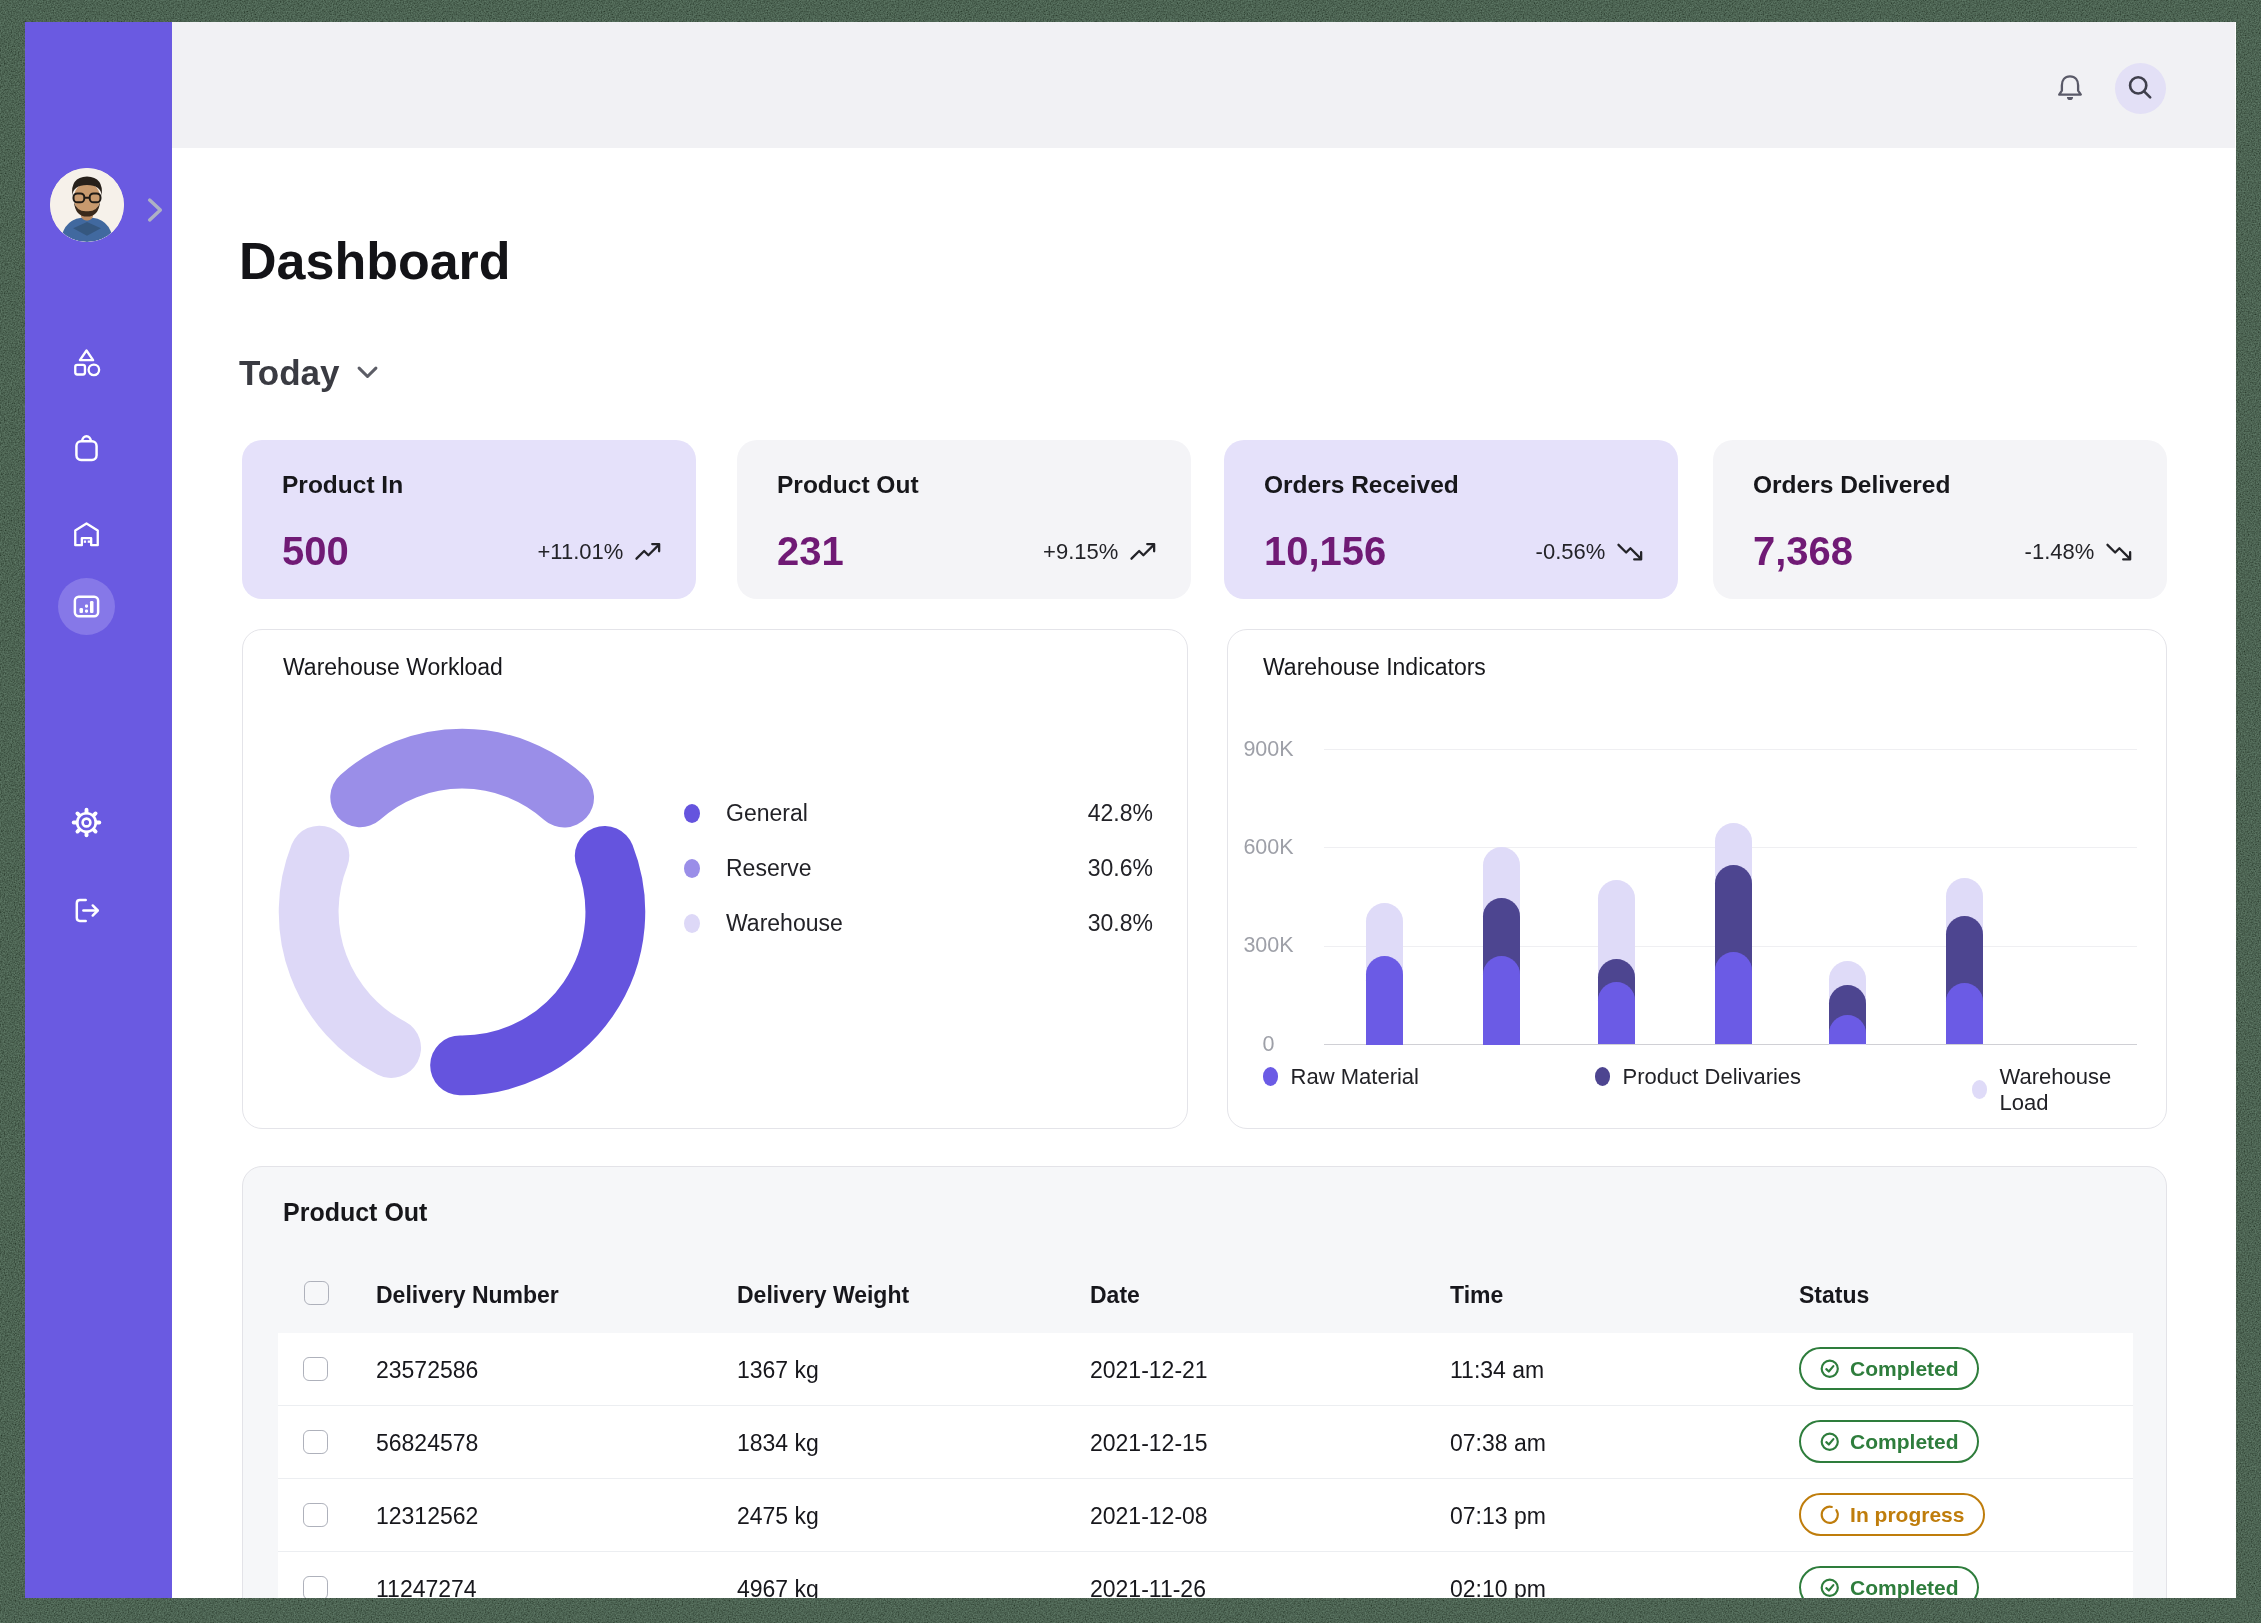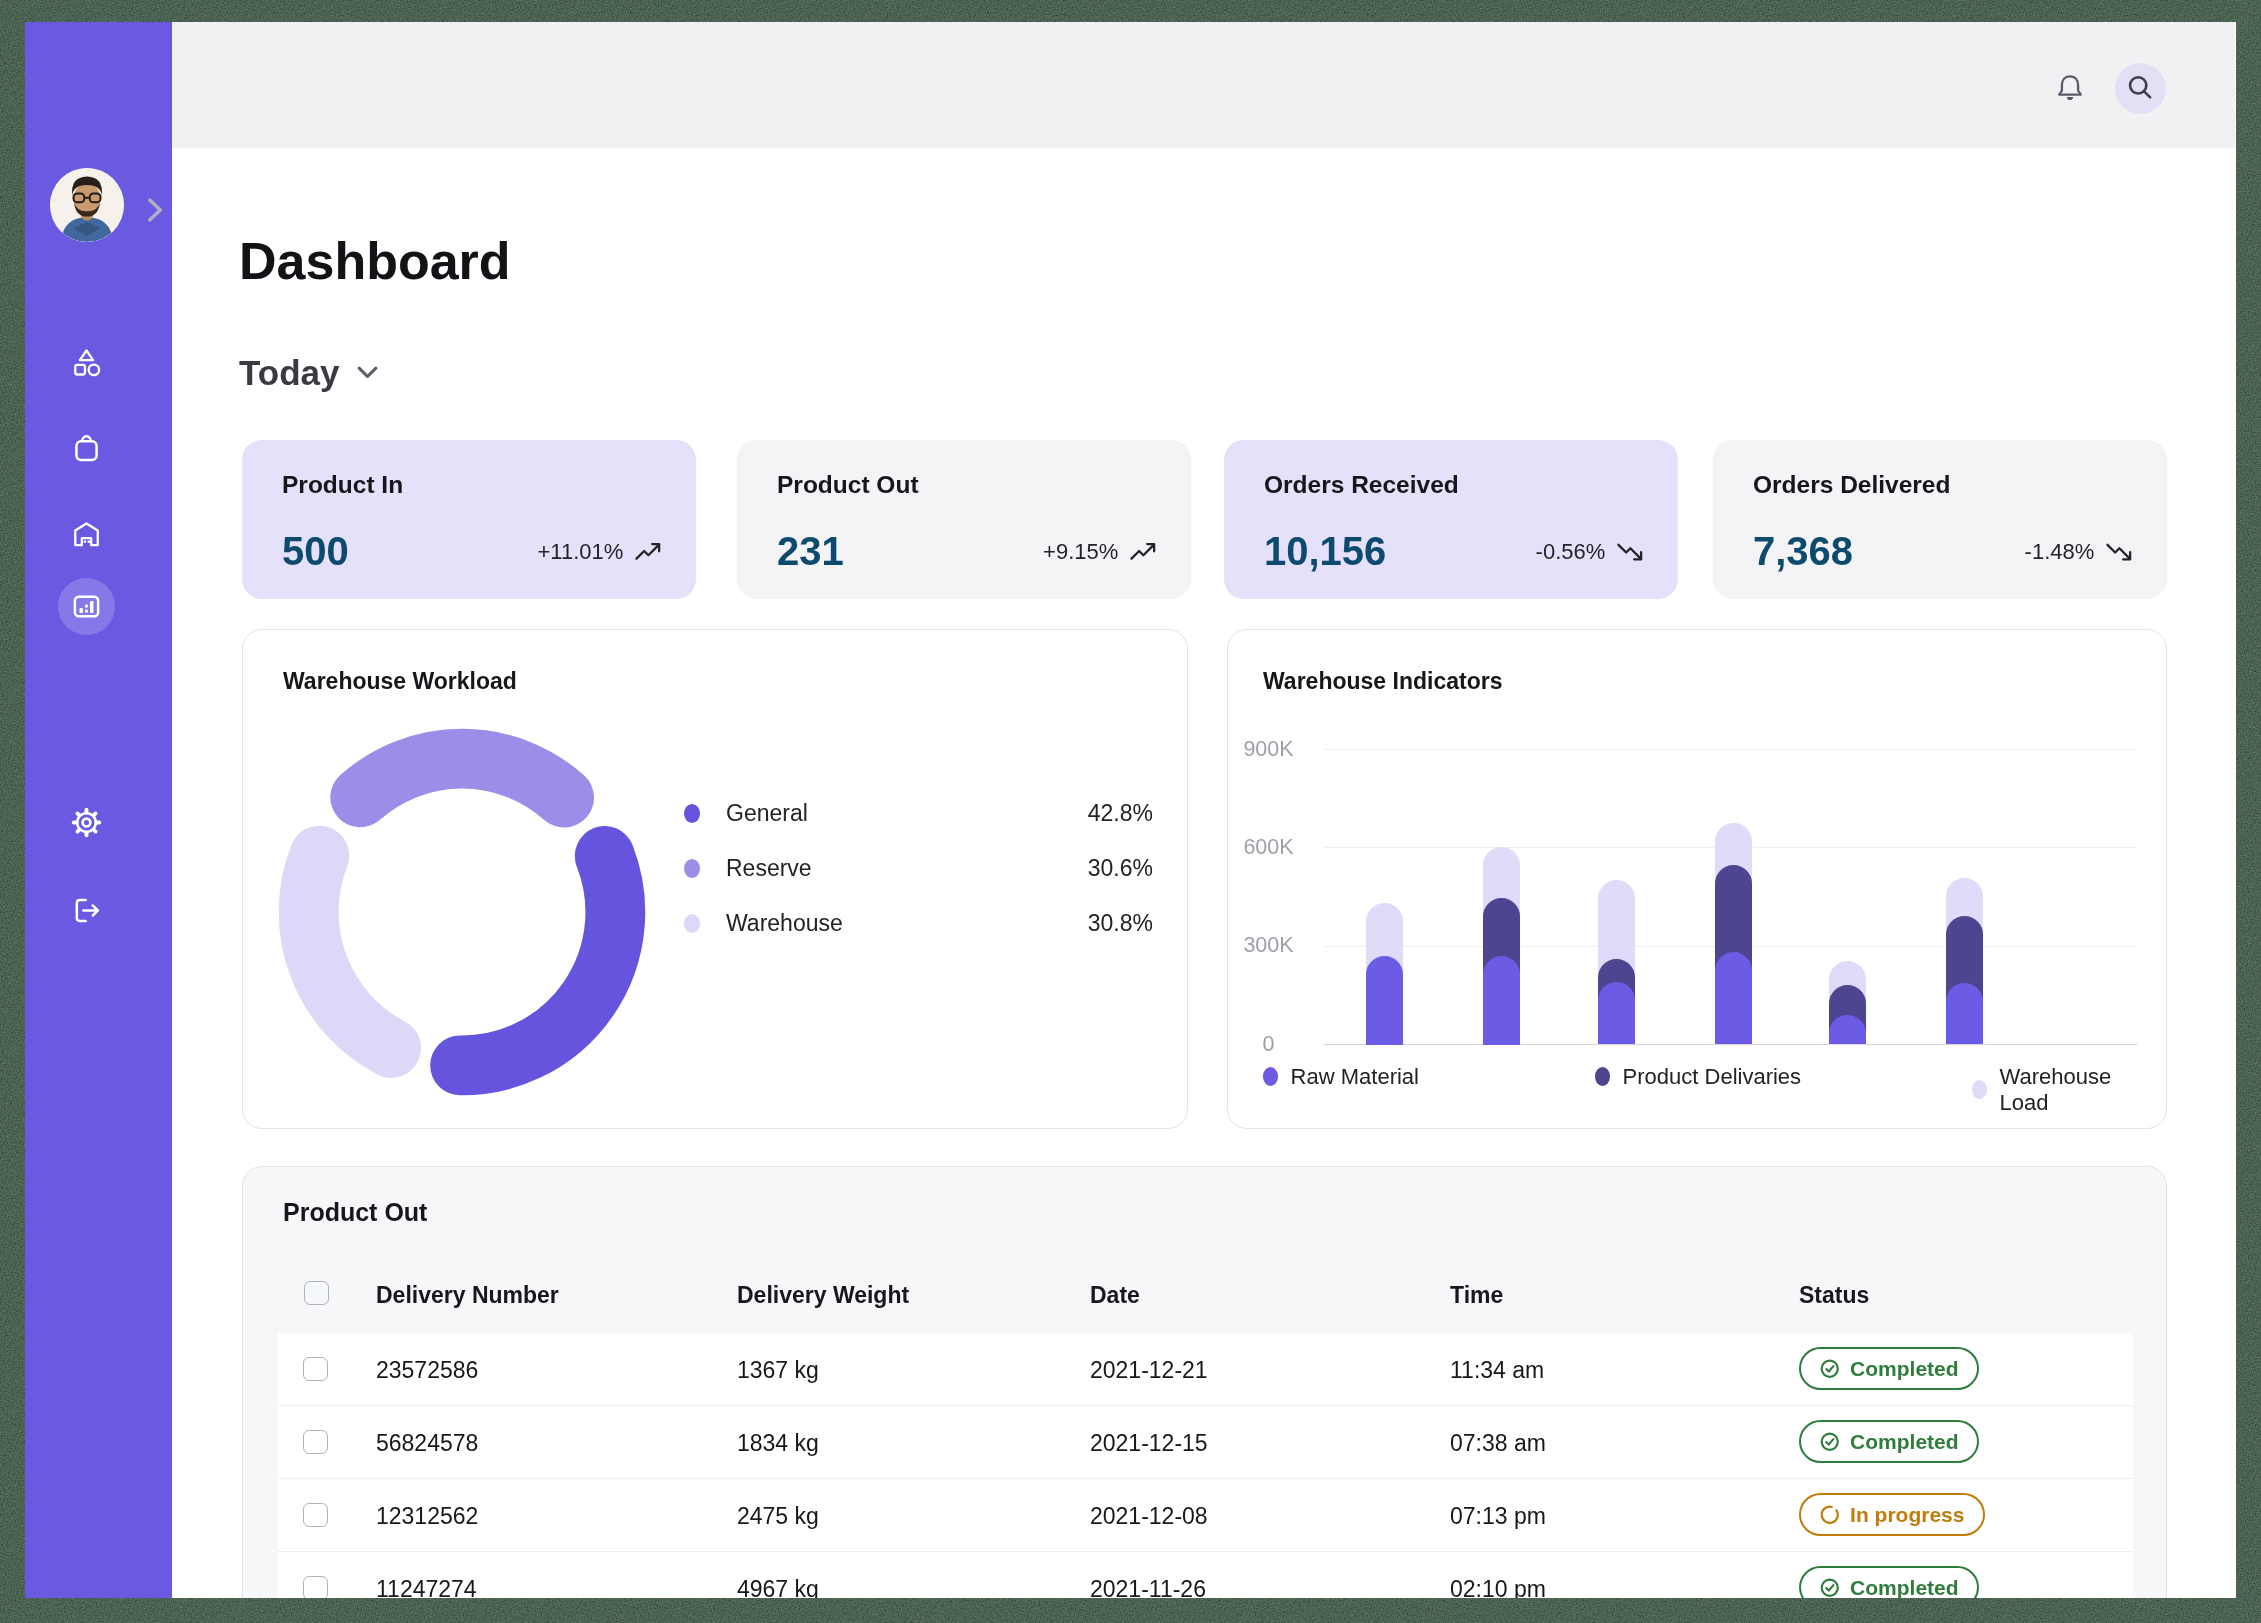--- a/index.html
+++ b/index.html
@@ -30,27 +30,27 @@
 
   .page-title { position:absolute; left:67px; top:209px; font-size:52px; font-weight:700; color:#131317; }
   .date-filter { position:absolute; left:67px; top:331px; display:flex; align-items:center; gap:17px;
                  cursor:pointer; }
   .date-filter-label { font-size:35px; font-weight:600; color:#3A3B42; }
 
   
   .stat-card { position:absolute; top:418px; width:454px; height:159px; border-radius:20px; background:#F4F4F7; }
   .stat-card.lavender { background:#E5E1FA; }
   .stat-label { position:absolute; left:40px; top:31px; font-size:24.5px; font-weight:600; color:#17171B; }
-  .stat-value { position:absolute; left:40px; bottom:24.5px; font-size:40px; font-weight:700; color:#0c4a6e; }
+  .stat-value { position:absolute; left:40px; bottom:24.5px; font-size:40px; font-weight:700; color:#701a75; }
   .stat-delta { position:absolute; right:34px; bottom:34px; display:flex; align-items:center; gap:10.7px;
                 font-size:22px; color:#232328; }
 
   
   .card { position:absolute; background:#fff; border:1.5px solid #E4E4E9; border-radius:20px; }
-  .card-title { position:absolute; left:40px; top:38px; font-size:23px; font-weight:700; color:#17171B; }
+  .card-title { position:absolute; left:40px; top:24px; font-size:23px; font-weight:400; color:#17171B; }
   .workload-card { left:70px; top:607px; width:946px; height:500px; }
   .indicators-card { left:1055px; top:607px; width:940px; height:500px; }
   .donut-svg { position:absolute; left:35px; top:98px; }
   .donut-legend { position:absolute; left:441px; top:168px; width:469px; }
   .dl-row { position:relative; height:31px; margin-bottom:24px; display:flex; align-items:center; }
   .dl-dot { width:16px; height:19px; border-radius:50%; }
   .dl-label { margin-left:26px; font-size:23px; color:#222227; }
   .dl-pct { margin-left:auto; font-size:23px; color:#222227; }
 
   .grid-line { position:absolute; left:96px; width:813px; height:1.5px; background:#EFEFF2; }

